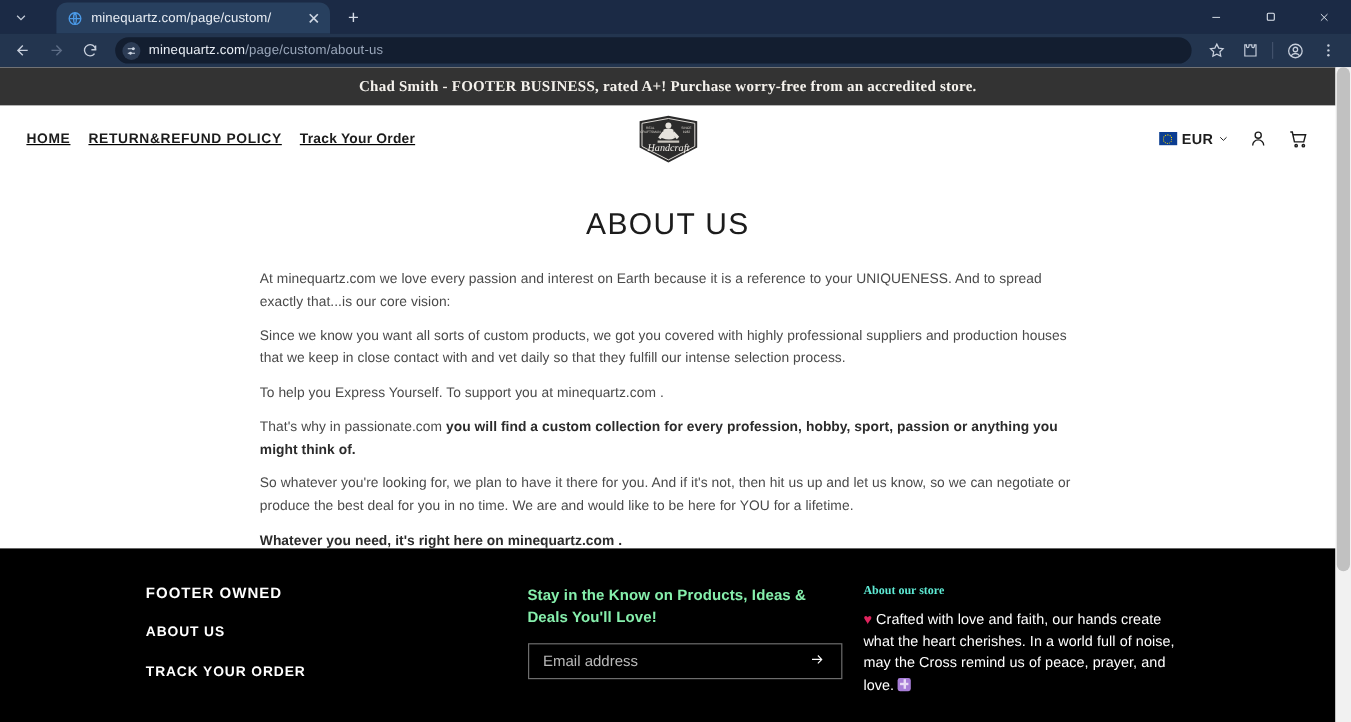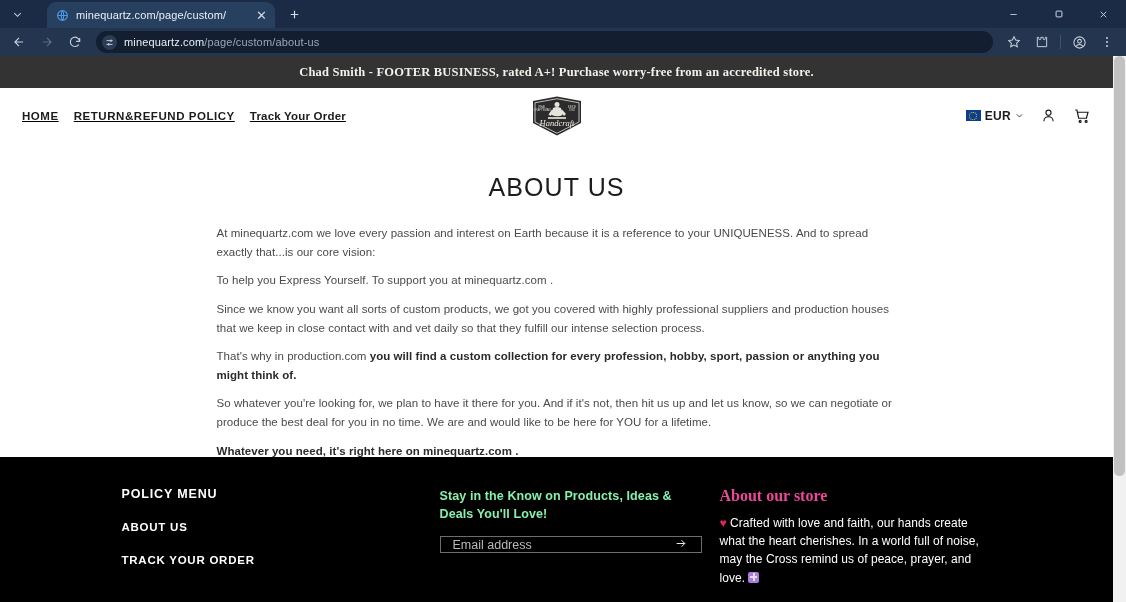--- a/index.html
+++ b/index.html
@@ -169,35 +169,35 @@
   }
   .f-link {
     display: block; font-size: 11.5px; font-weight: 700;
     letter-spacing: .75px; color: #fff; margin-bottom: 21px;
   }
   .news-title {
     font-size: 12.5px; font-weight: 700; line-height: 1.45;
     color: #86efac; margin-bottom: 13px; letter-spacing: .1px;
   }
   .news-form {
-    height: 17px; border: 1px solid #6d6d6d; display: flex;
+    height: 30px; border: 1px solid #6d6d6d; display: flex;
     align-items: center; padding: 0 12px;
   }
   .news-input {
     flex: 1; background: transparent; border: none; outline: none;
     color: #fff; font-size: 12.5px; font-family: "Liberation Sans", sans-serif;
   }
   .news-input::placeholder { color: #b9b9b9; }
   .news-submit {
     background: transparent; border: none; color: #fff;
     font-size: 15px; line-height: 1; cursor: pointer; padding: 0 0 0 8px;
   }
   .about-title {
     font-family: "Liberation Serif", serif;
-    font-size: 16px; font-weight: 700; color: #ec4899; margin-bottom: 9px;
+    font-size: 10px; font-weight: 700; color: #5eead4; margin-bottom: 9px;
   }
   .about-text {
     font-size: 12px; font-weight: 400; line-height: 1.52;
     color: #fff; letter-spacing: .05px;
   }
   .emoji-heart { color: #e0245e; }
   .emoji-cross {
     display: inline-block; width: 11px; height: 11px;
     background: #a87ed8; border-radius: 2px; position: relative;
     vertical-align: -1px;
@@ -369,33 +369,33 @@
                 <circle cx="17.5" cy="19.2" r="1.3"></circle>
               </svg>
           </a>
         </div>
       </div>
 
       <div class="main">
         <h1 class="page-title">ABOUT US</h1>
         <div class="article">
           <p>At minequartz.com  we love every passion and interest on Earth because it is a reference to your UNIQUENESS. And to spread exactly that...is our core vision:</p>
+          <p>Since we know you want all sorts of custom products, we got you covered with highly professional suppliers and production houses that we keep in close contact with and vet daily so that they fulfill our intense selection process.</p>
           <p>To help you Express Yourself. To support you at minequartz.com .</p>
-          <p>Since we know you want all sorts of custom products, we got you covered with highly professional suppliers and production houses that we keep in close contact with and vet daily so that they fulfill our intense selection process.</p>
-          <p><span>That's why in production.com </span><b> you will find a custom collection for every profession, hobby, sport, passion or anything you might think of.</b></p>
+          <p><span>That's why in passionate.com </span><b> you will find a custom collection for every profession, hobby, sport, passion or anything you might think of.</b></p>
           <p>So whatever you're looking for, we plan to have it there for you. And if it's not, then hit us up and let us know, so we can negotiate or produce the best deal for you in no time. We are and would like to be here for YOU for a lifetime.</p>
           <p class="strong">Whatever you need, it's right here on minequartz.com .</p>
         </div>
       </div>
 
       <div class="footer">
         <div class="footer-inner">
 
           <div class="fcol-menu">
-            <div class="f-title">POLICY MENU</div>
+            <div class="f-title">FOOTER OWNED</div>
             <a class="f-link">ABOUT US</a>
             <a class="f-link">TRACK YOUR ORDER</a>
 
           </div>
 
           <div class="fcol-news">
             <div class="news-title">Stay in the Know on Products, Ideas &amp; Deals You'll Love!</div>
             <div class="news-form">
               <input class="news-input" type="text" placeholder="Email address" style="">
               <button class="news-submit">

